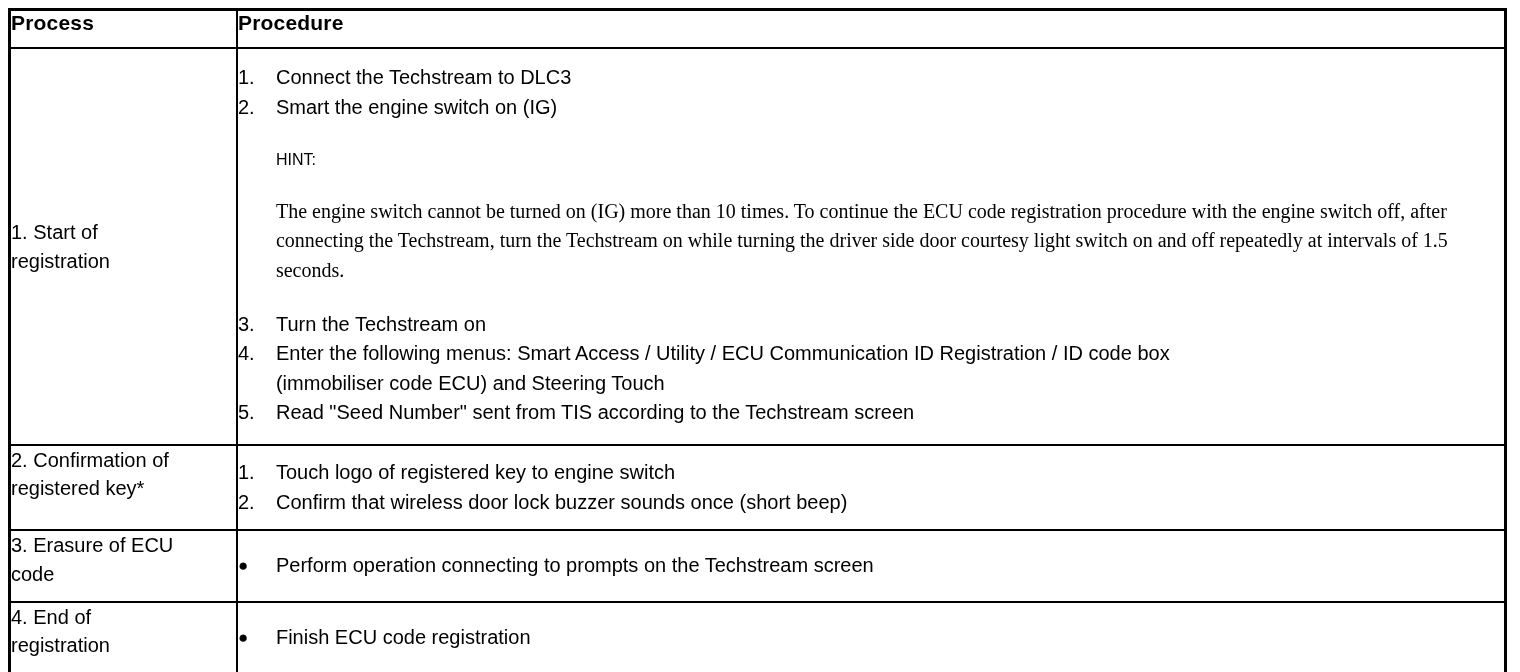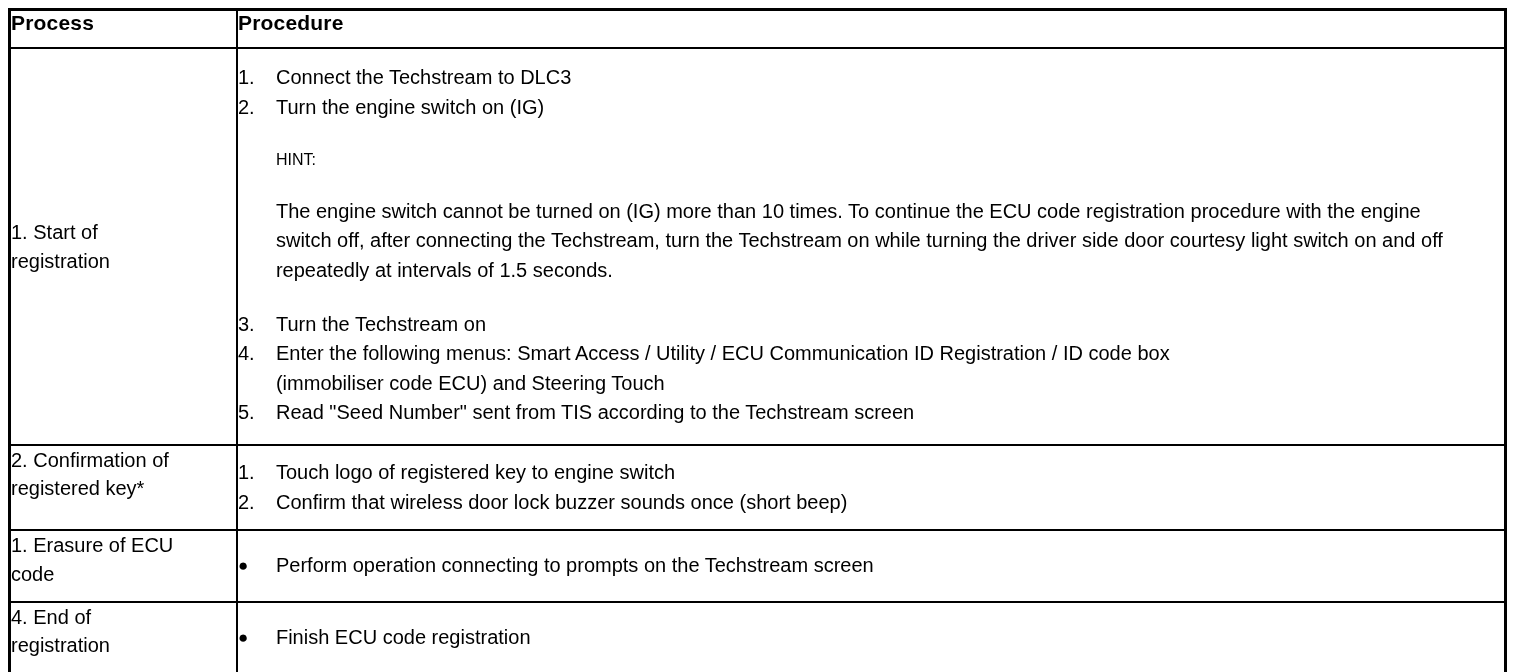--- a/index.html
+++ b/index.html
@@ -105,20 +105,21 @@
   .hint-label {
     font-size: 16px;
     line-height: 1.48;
     margin: 26px 0 0 38px;
   }
   .hint-body {
     font-size: 20px;
     line-height: 1.48;
     margin: 25px 0 0 38px;
     max-width: 1195px;
+    font-family: Liberation Serif, serif;
   }
   .gap-after-hint { height: 24px; }
 </style>
 </head>
 <body>
 
 <div class="page">
 
   <table class="proc-table">
     <colgroup>
@@ -146,21 +147,21 @@
         </td>
         <td class="steps-cell pad-tall">
 
           <div class="step-row">
             <span class="step-num">1.</span>
             <span class="step-text">Connect the Techstream to DLC3</span>
           </div>
 
           <div class="step-row">
             <span class="step-num">2.</span>
-            <span class="step-text">Turn the engine switch on (IG)</span>
+            <span class="step-text">Smart the engine switch on (IG)</span>
           </div>
 
           <div class="hint-label">HINT:</div>
 
           <div class="hint-body">The engine switch cannot be turned on (IG) more than 10 times. To continue the ECU code registration procedure with the engine switch off, after connecting the Techstream, turn the Techstream on while turning the driver side door courtesy light switch on and off repeatedly at intervals of 1.5 seconds.</div>
 
           <div class="gap-after-hint"></div>
 
           <div class="step-row">
             <span class="step-num">3.</span>
@@ -195,21 +196,21 @@
           </div>
           <div class="step-row">
             <span class="step-num">2.</span>
             <span class="step-text">Confirm that wireless door lock buzzer sounds once (short beep)</span>
           </div>
         </td>
       </tr>
 
       <tr>
         <td class="proc-cell">
-          <div class="proc-label">1. Erasure of ECU
+          <div class="proc-label">3. Erasure of ECU
 code</div>
         </td>
         <td class="steps-cell pad-one">
           <div class="step-row">
             <span class="step-bullet">●</span>
             <span class="step-text">Perform operation connecting to prompts on the Techstream screen</span>
           </div>
         </td>
       </tr>
 

